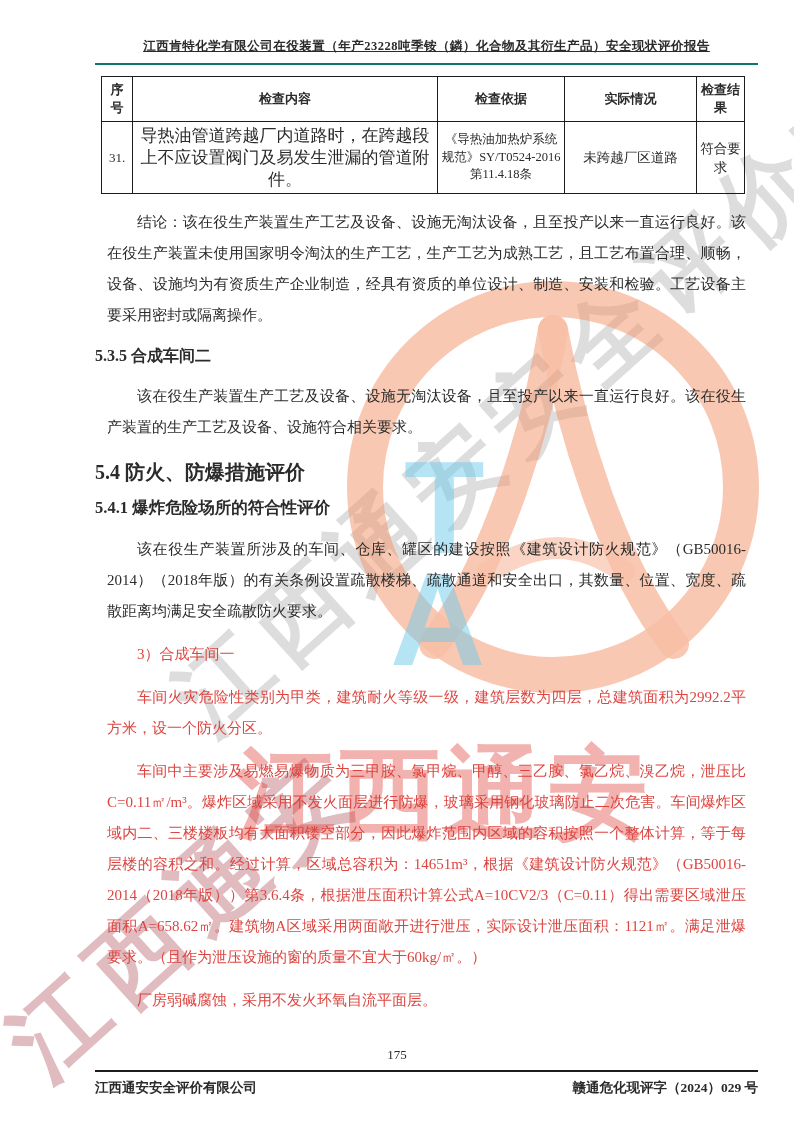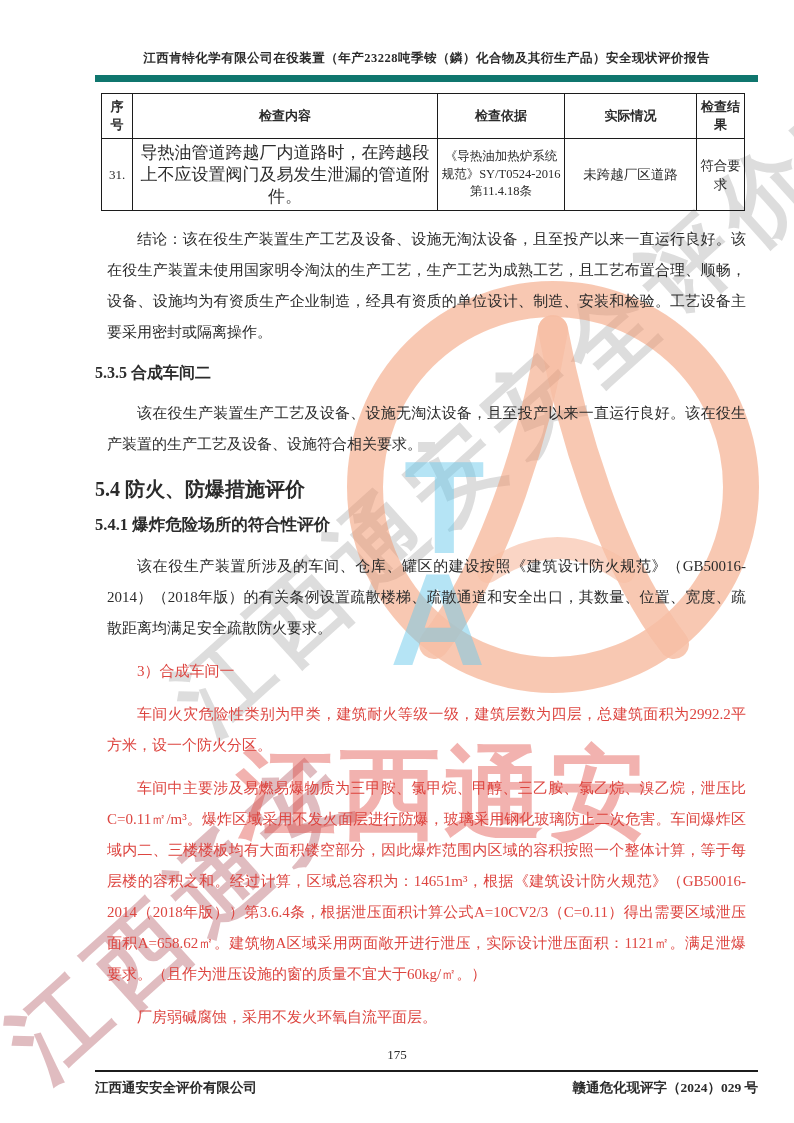--- a/index.html
+++ b/index.html
@@ -15,21 +15,21 @@
   .wm-diag-red{left:-18px;top:1012px;font-size:94px;letter-spacing:14px;color:rgba(152,32,46,.30);transform:rotate(-42deg);}
   .wm-big-red{position:absolute;left:236px;top:728px;z-index:2;font-size:100px;font-weight:bold;
     letter-spacing:4px;color:rgba(223,62,55,.40);white-space:nowrap;pointer-events:none;}
   .wm-cyan{position:absolute;left:404px;top:452px;z-index:0;pointer-events:none;
     font-family:"Liberation Sans","DejaVu Sans",sans-serif;font-weight:bold;
     font-size:132px;line-height:112px;color:rgba(108,202,235,.50);}
   .wm-cyan span{display:block;}
   .wm-cyan .a{margin-left:-14px;}
   
   .content{position:relative;z-index:1;padding:0 36px 0 95px;}
-  .header{padding-top:50px;border-bottom:7px solid #0f766e;padding-bottom:8px;}
+  .header{padding-top:38px;border-bottom:2px solid #0f766e;padding-bottom:8px;text-decoration:underline;}
   .header-title{text-align:center;font-size:12.5px;font-weight:bold;letter-spacing:.5px;}
   
   table.check{border-collapse:collapse;table-layout:fixed;width:643px;margin-top:11px;margin-left:6px;
     font-size:13px;}
   table.check th,table.check td{border:1.5px solid #1c1c1c;padding:1px 3px;text-align:center;vertical-align:middle;}
   table.check th{font-weight:bold;font-size:13px;line-height:18px;height:42px;}
   td.cell-no{font-size:13px;}
   td.cell-content{padding:2px 16px;line-height:22px;font-size:17px;}
   td.cell-basis{line-height:17.5px;font-size:12.5px;padding:2px 2px;}
   td.cell-actual{font-size:13.5px;}

